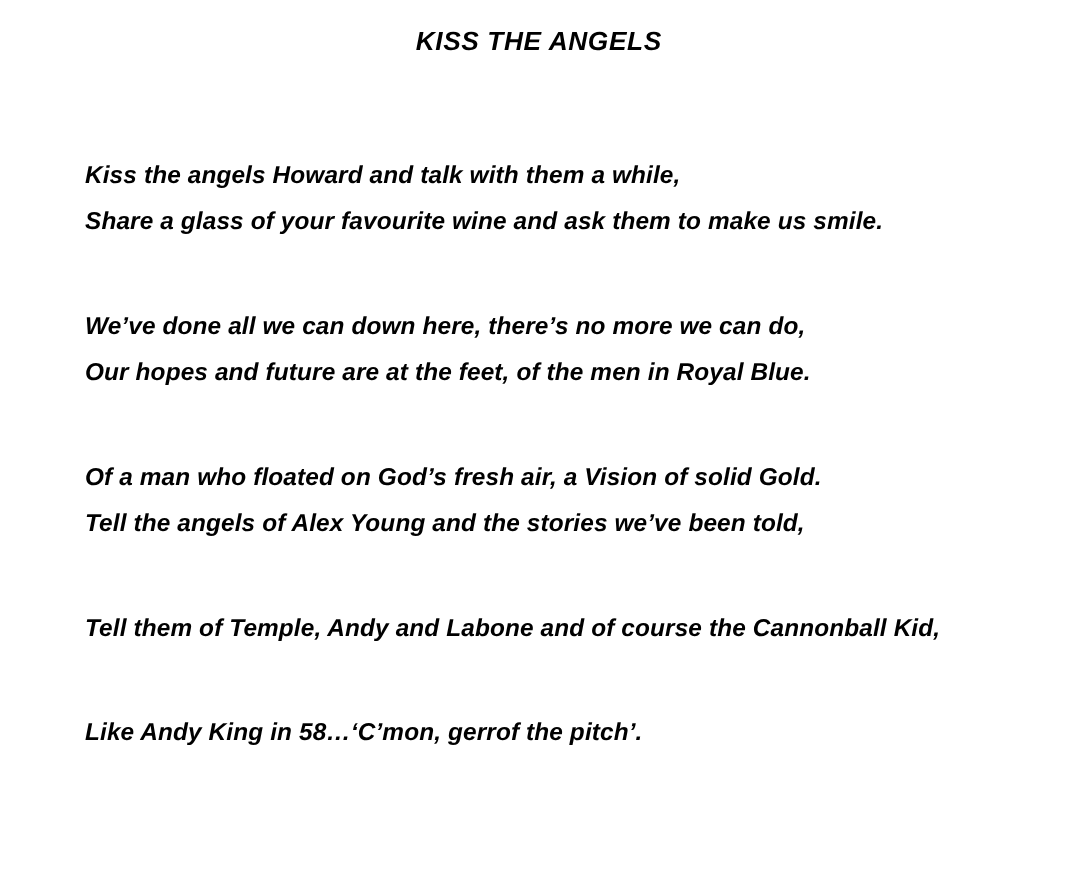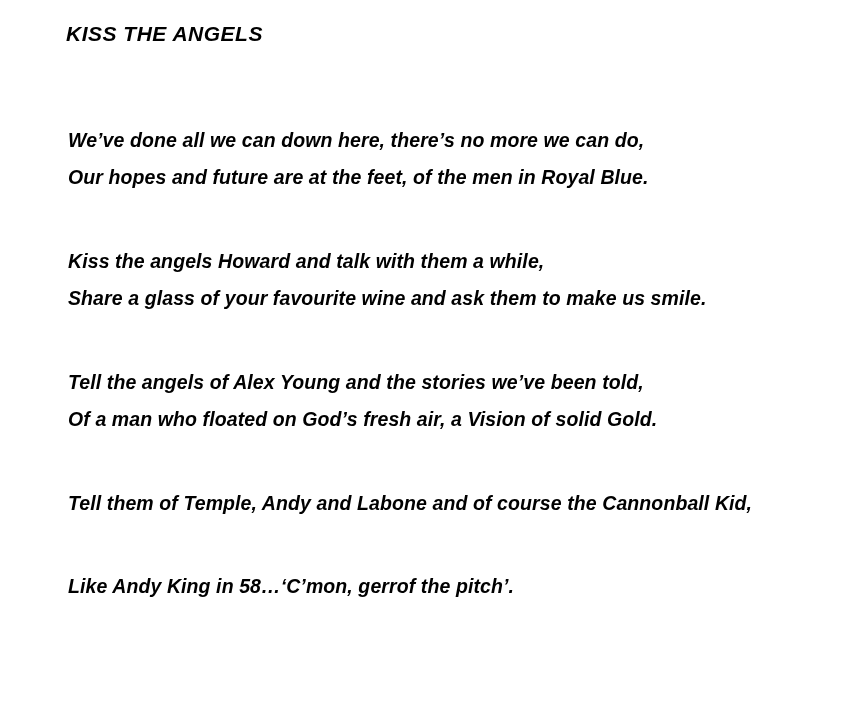--- a/index.html
+++ b/index.html
@@ -19,21 +19,21 @@
     width: 862px;
     height: 714px;
     box-sizing: border-box;
     padding: 0;
   }
   .poem-title {
     font-size: 21px;
     font-weight: bold;
     font-style: italic;
     letter-spacing: 0.5px;
-    text-align: left;
+    text-align: center;
     margin: 22px 0 0 0;
     padding-left: 0;
   }
   .title-wrap {
     width: 730px;
     margin: 0 auto;
   }
   .poem-body {
     margin: 0;
     padding: 0;
@@ -62,32 +62,32 @@
 
 <div class="page">
 
   <div class="title-wrap">
     <h1 class="poem-title">KISS THE ANGELS</h1>
   </div>
 
   <div class="poem-body">
 
     <div class="stanza">
+      <div class="line">Kiss the angels Howard and talk with them a while,</div>
+      <div class="line">Share a glass of your favourite wine and ask them to make us smile.</div>
+    </div>
+
+    <div class="stanza">
       <div class="line">We’ve done all we can down here, there’s no more we can do,</div>
       <div class="line">Our hopes and future are at the feet, of the men in Royal Blue.</div>
     </div>
 
     <div class="stanza">
-      <div class="line">Kiss the angels Howard and talk with them a while,</div>
-      <div class="line">Share a glass of your favourite wine and ask them to make us smile.</div>
-    </div>
-
-    <div class="stanza">
+      <div class="line">Of a man who floated on God’s fresh air, a Vision of solid Gold.</div>
       <div class="line">Tell the angels of Alex Young and the stories we’ve been told,</div>
-      <div class="line">Of a man who floated on God’s fresh air, a Vision of solid Gold.</div>
     </div>
 
     <div class="stanza">
       <div class="line">Tell them of Temple, Andy and Labone and of course the Cannonball Kid,</div>
     </div>
 
     <div class="stanza">
       <div class="line">Like Andy King in 58…‘C’mon, gerrof the pitch’.</div>
     </div>
 

